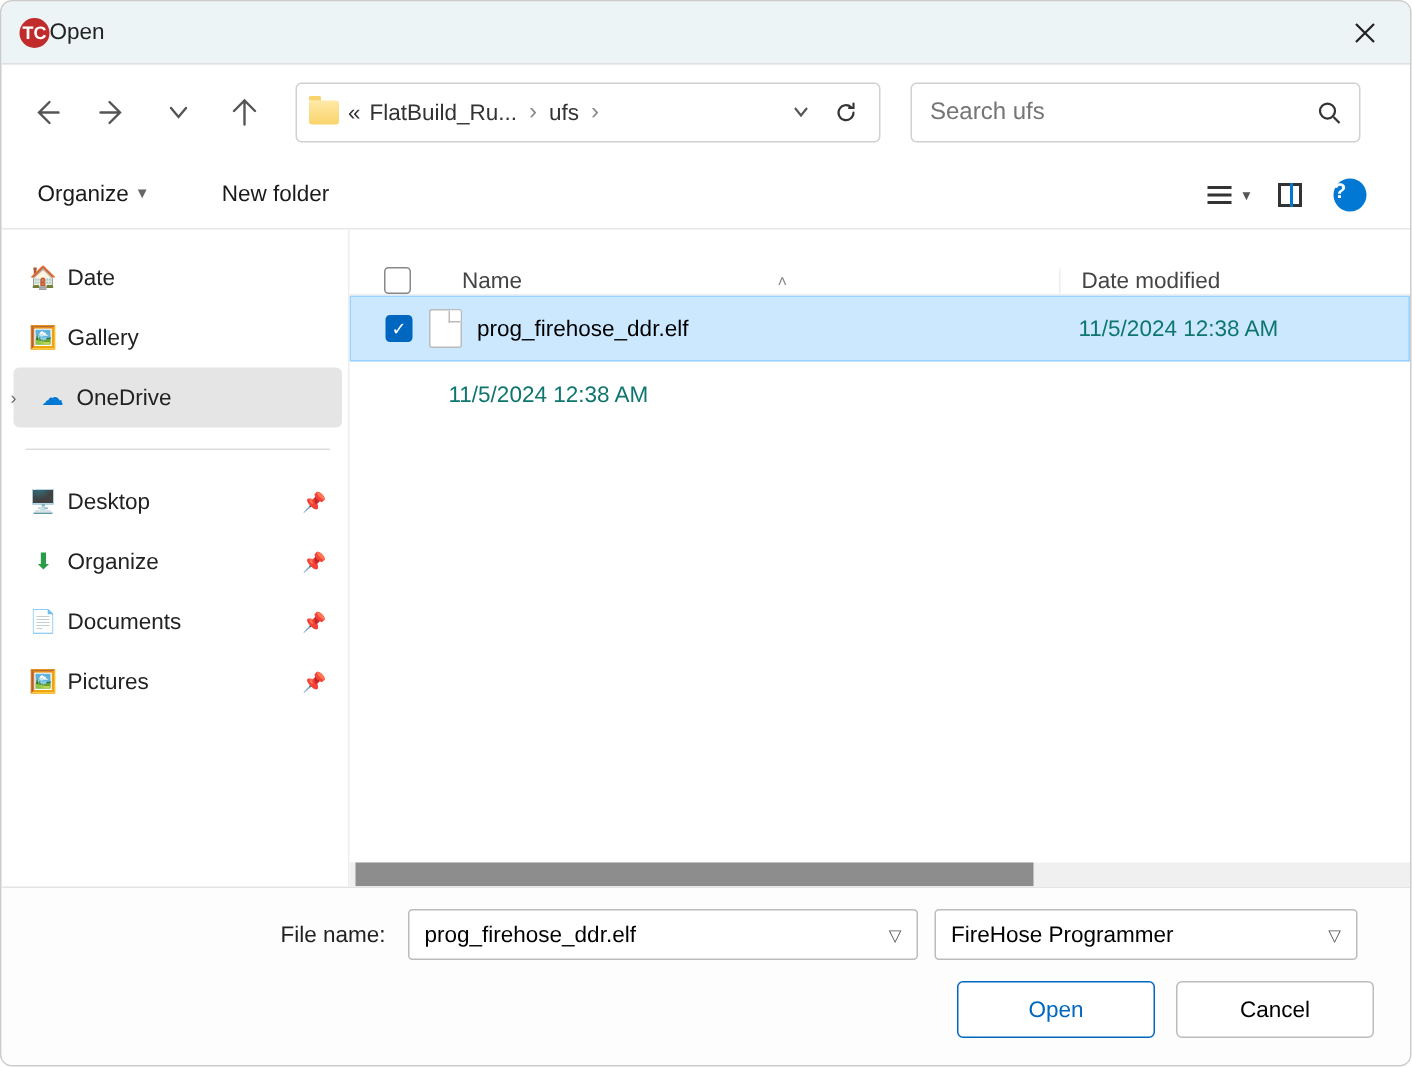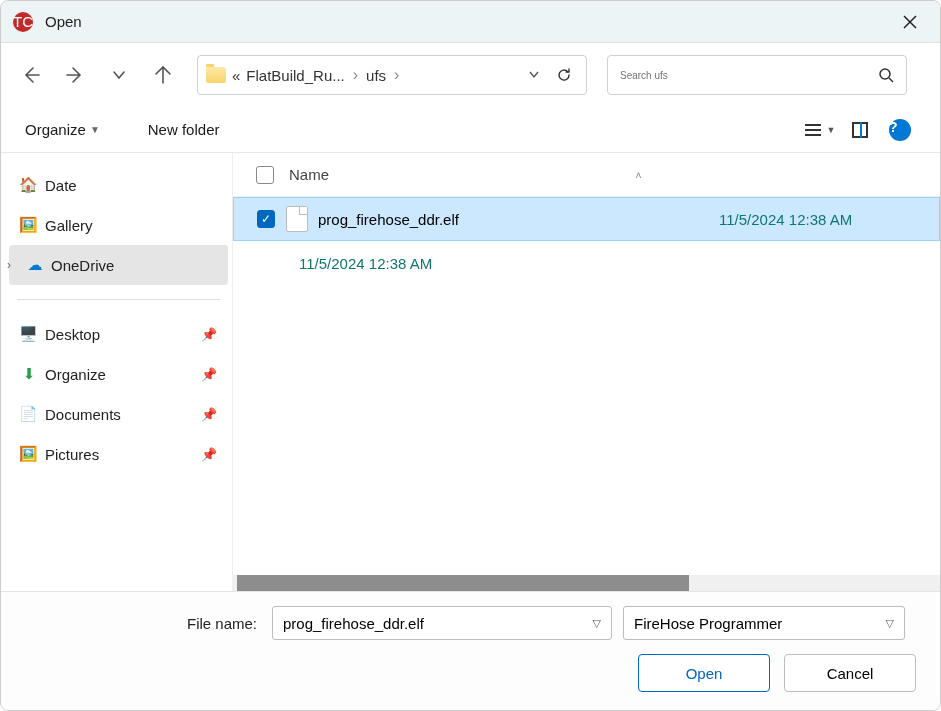--- a/index.html
+++ b/index.html
@@ -1,36 +1,36 @@
 <!DOCTYPE html>
 <html><head>
 <meta charset="utf-8">
 <style>
 * { box-sizing: border-box; margin: 0; padding: 0; font-family: "Segoe UI", Tahoma, sans-serif; }
 body { width: 941px; height: 711px; background: #fff; border: 1px solid #ccc; border-radius: 8px; overflow: hidden; display: flex; flex-direction: column; }
 
 
 .titlebar { height: 42px; background: #edf4f6; display: flex; align-items: center; padding: 0 12px; border-bottom: 1px solid #e0e0e0; }
-.titlebar .app-icon { width: 20px; height: 20px; background: #c12b2b; border-radius: 50%; display: flex; align-items: center; justify-content: center; color: #fff; font-size: 15px; font-weight: normal; margin-right: 12px; }
+.titlebar .app-icon { width: 20px; height: 20px; background: #c12b2b; border-radius: 50%; display: flex; align-items: center; justify-content: center; color: #fff; font-size: 12px; font-weight: bold; }
 .titlebar .title { font-size: 15px; color: #222; }
 .titlebar .close { margin-left: auto; width: 36px; height: 36px; display: flex; align-items: center; justify-content: center; cursor: pointer; font-size: 16px; }
 
 
 .navbar { height: 64px; display: flex; align-items: center; padding: 0 18px; gap: 8px; }
 .nav-arrows { display: flex; gap: 20px; align-items: center; color: #666; }
 .nav-btn { width: 24px; height: 24px; display: flex; align-items: center; justify-content: center; cursor: pointer; }
 .addrbar { flex: 1; max-width: 390px; margin-left: 14px; height: 40px; border: 1px solid #d0d0d0; border-radius: 4px; display: flex; align-items: center; padding: 0 8px; gap: 6px; }
 .addrbar .folder-icon { width: 20px; height: 16px; background: linear-gradient(#ffe9a8, #f9d46b); border-radius: 2px; position: relative; }
 .addrbar .folder-icon::before { content:""; position:absolute; top:-3px; left:0; width:8px; height:3px; background:#f9d46b; border-radius:1px 1px 0 0; }
 .addrbar .crumb { font-size: 15px; color: #333; white-space: nowrap; }
 .addrbar .sep { color: #888; padding: 0 2px; }
 .addrbar .addrspace { flex: 1; }
 .addrbar .addr-ctrl { width: 22px; text-align: center; color: #555; cursor: pointer; }
 .searchbox { width: 300px; height: 40px; border: 1px solid #d0d0d0; border-radius: 4px; display: flex; align-items: center; padding: 0 12px; margin-left: 12px; }
-.searchbox input { border: none; outline: none; flex: 1; font-size: 10px; color: #333; background: transparent; }
+.searchbox input { border: none; outline: none; flex: 1; font-size: 16px; color: #333; background: transparent; }
 .searchbox .sicon { color: #555; }
 
 
 .toolbar { height: 46px; display: flex; align-items: center; padding: 0 24px; border-bottom: 1px solid #e8e8e8; }
 .toolbar .tbtn { font-size: 15px; color: #1a1a1a; display: flex; align-items: center; gap: 4px; cursor: pointer; margin-right: 48px; }
 .toolbar .spacer { flex: 1; }
 .toolbar .ricon { width: 32px; height: 32px; display: flex; align-items: center; justify-content: center; cursor: pointer; color: #333; margin-left: 8px; }
 .toolbar .help { background: #0078d4; color: #fff; border-radius: 50%; width: 22px; height: 22px; font-size: 14px; font-weight: bold; }
 .view-lines { display: inline-flex; flex-direction: column; gap: 3px; }
 .view-lines span { width: 16px; height: 2px; background: #333; display: block; }
@@ -45,21 +45,21 @@
 .sb-item { height: 40px; display: flex; align-items: center; padding: 0 10px 0 36px; font-size: 15px; color: #222; border-radius: 4px; cursor: pointer; position: relative; }
 .sb-item .ico { position: absolute; left: 10px; width: 20px; text-align: center; }
 .sb-item .pin { margin-left: auto; color: #aaa; font-size: 13px; }
 .sb-item.selected { background: #e5e5e5; }
 .sb-item.selected .chev { position: absolute; left: -2px; color: #666; font-size: 12px; }
 .sb-item.selected { padding-left: 42px; }
 .sb-item.selected .ico { left: 16px; }
 .sb-divider { height: 1px; background: #ddd; margin: 14px 8px; }
 
 .filepane { flex: 1; display: flex; flex-direction: column; overflow: hidden; }
-.colheader { height: 44px; display: flex; align-items: center; border-bottom: 1px solid #eee; padding-left: 12px; color: #444; font-size: 15px; }
+.colheader { height: 44px; display: flex; align-items: flex-end; border-bottom: 1px solid #eee; padding-left: 12px; color: #444; font-size: 15px; gap: 19px; }
 .colheader .chkcell { width: 40px; display:flex; justify-content:center; }
 .colheader .namecell { flex: 1; display:flex; align-items:center; gap:8px; padding-left: 4px; }
 .colheader .sortarrow { margin: 0 auto; color:#888; font-size:11px; }
 .colheader .datecell { width: 234px; border-left: 1px solid #eee; padding-left: 14px; }
 .chkbox { width: 18px; height: 18px; border: 1.5px solid #888; border-radius: 3px; background:#fff; display:inline-flex; align-items:center; justify-content:center; }
 .chkbox.checked { background:#0067c0; border-color:#0067c0; color:#fff; font-size:12px; }
 
 .filelist { flex: 1; overflow: auto; position: relative; }
 .filerow { height: 44px; display: flex; align-items: center; padding-left: 12px; font-size: 15px; }
 .filerow.selected { background: #cce8ff; border: 1px solid #99d1ff; }
@@ -216,20 +216,21 @@
 
   <div class="filepane">
     <div class="colheader">
       <div class="chkcell">
           <span class="chkbox"></span>
         </div>
       <div class="namecell">
           <span>Name</span>
           <span class="sortarrow">˄</span>
         </div>
+      <div class="datecell">Date modified</div>
     </div>
     <div class="filelist">
       <div class="filerow selected">
         <div class="chkcell">
             <span class="chkbox checked">✓</span>
           </div>
         <div class="namecell">
             <span class="fico"></span>
             <span>prog_firehose_ddr.elf</span>
           </div>

